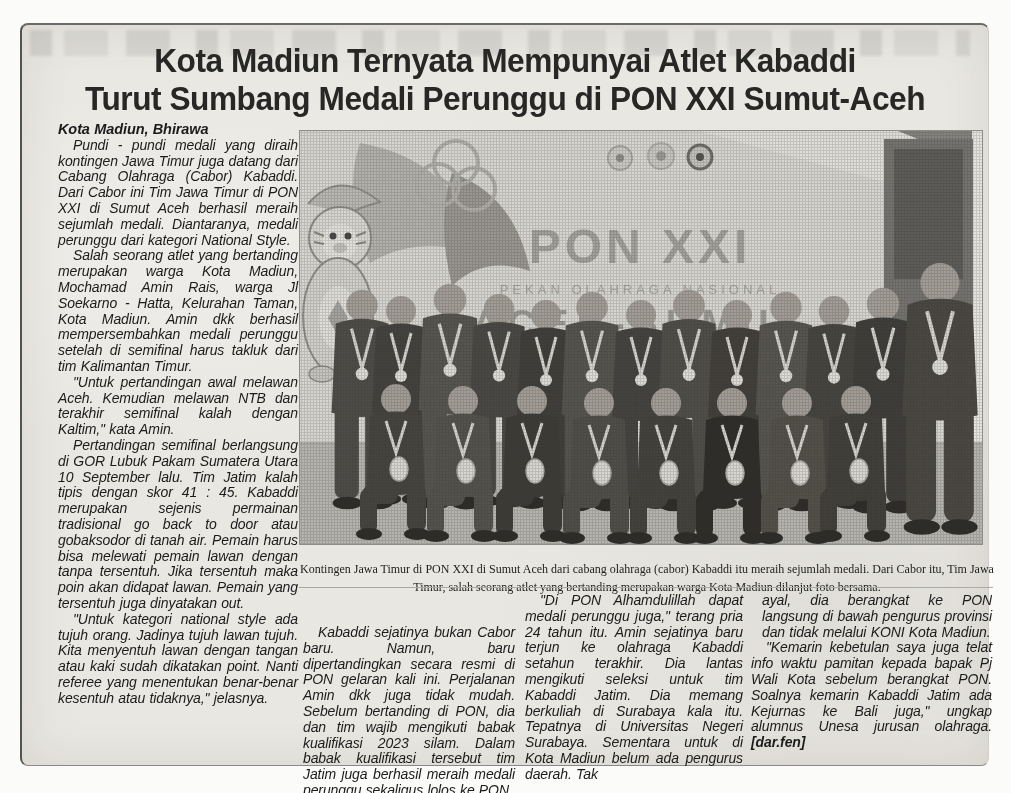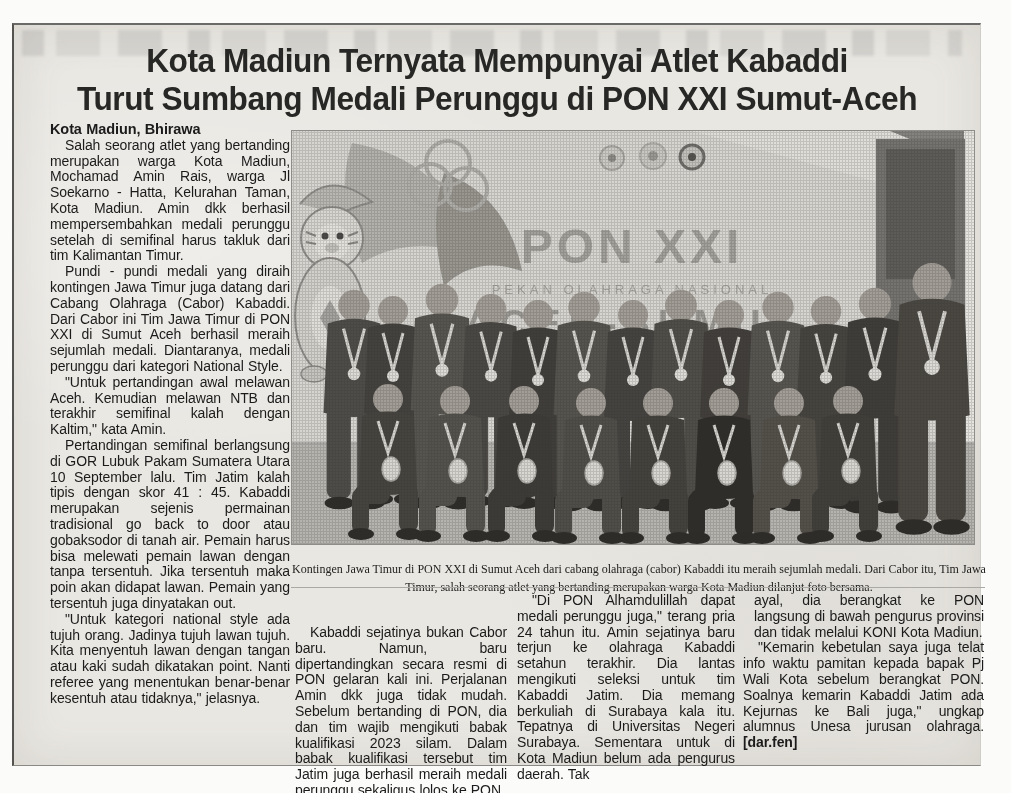--- a/index.html
+++ b/index.html
@@ -1,38 +1,38 @@
 <!DOCTYPE html>
 <html><head>
 <meta charset="utf-8">
 <style>
   html,body{margin:0;padding:0;background:#ffffff;}
   .page{position:relative;width:1011px;height:793px;background:#fbfbfa;overflow:hidden;
         font-family:"Liberation Sans",sans-serif;}
-  .clipping{position:absolute;left:12px;top:23px;width:966px;height:740px;
+  .clipping{position:absolute;left:20px;top:23px;width:966px;height:740px;
         background:#e9e7e2;
         background-image:
           radial-gradient(ellipse 600px 300px at 18% 30%, rgba(255,255,255,.25), transparent 70%),
           radial-gradient(ellipse 500px 400px at 85% 80%, rgba(120,112,100,.08), transparent 70%);
         border-top:2px solid #6a6a68;
         border-left:2px solid #55534f;
         border-bottom:1px solid #8b8985;
         border-right:1px solid #cfcdc8;
-        box-shadow:inset 0 0 48px rgba(110,104,92,.14);}
+        box-shadow:inset 0 0 48px rgba(110,104,92,.14);border-radius:8px;}
   
   .bleed{position:absolute;left:8px;top:5px;width:940px;height:26px;opacity:.35;filter:blur(1.8px);
         background:repeating-linear-gradient(90deg,
           rgba(95,95,95,.45) 0 22px, transparent 22px 34px,
           rgba(95,95,95,.30) 34px 78px, transparent 78px 96px,
           rgba(95,95,95,.40) 96px 140px, transparent 140px 166px);}
   .headline{position:absolute;left:0;width:100%;top:16px;text-align:center;color:#272725;
         font-weight:bold;line-height:38px;letter-spacing:-.5px;}
   .headline .hl{display:block;font-size:34px;transform:scaleX(.93);transform-origin:50% 50%;}
   .col{position:absolute;font-size:14px;line-height:15.8px;color:#1b1b1b;text-align:justify;
-        letter-spacing:-.1px;word-spacing:.5px;}
+        letter-spacing:-.1px;word-spacing:.5px;font-style:italic;}
   .col p{margin:0;text-indent:15px;}
   .col p.noindent{text-indent:0;margin-left:11px;}
   .dateline{font-weight:bold;font-size:14.5px;text-indent:0 !important;}
   #col1{left:36px;top:97px;width:240px;}
   #col2{left:281px;top:568px;width:212px;margin-top:32px;}
   #col3{left:503px;top:568px;width:218px;}
   #col4{left:729px;top:568px;width:241px;}
   .credit{font-weight:bold;}
   .photo{position:absolute;left:277px;top:105px;width:682px;height:413px;margin:0;
         background:#d7d5d0;border:1px solid #8f8d89;overflow:hidden;}
@@ -52,22 +52,22 @@
 
     <div class="bleed"></div>
 
     <h1 class="headline" style="margin:0;">
       <span class="hl">Kota Madiun Ternyata Mempunyai Atlet Kabaddi</span>
       <span class="hl">Turut Sumbang Medali Perunggu di PON XXI Sumut-Aceh</span>
     </h1>
 
     <div class="col" id="col1">
       <p class="dateline">Kota Madiun, Bhirawa</p>
+      <p>Pundi - pundi medali yang diraih kontingen Jawa Timur juga datang dari Cabang Olahraga (Cabor) Kabaddi. Dari Cabor ini Tim Jawa Timur di PON XXI di Sumut Aceh berhasil meraih sejumlah medali. Diantaranya, medali perunggu dari kategori National Style.</p>
       <p>Salah seorang atlet yang bertanding merupakan warga Kota Madiun, Mochamad Amin Rais, warga Jl Soekarno - Hatta, Kelurahan Taman, Kota Madiun. Amin dkk berhasil mempersembahkan medali perunggu setelah di semifinal harus takluk dari tim Kalimantan Timur.</p>
-      <p>Pundi - pundi medali yang diraih kontingen Jawa Timur juga datang dari Cabang Olahraga (Cabor) Kabaddi. Dari Cabor ini Tim Jawa Timur di PON XXI di Sumut Aceh berhasil meraih sejumlah medali. Diantaranya, medali perunggu dari kategori National Style.</p>
       <p>"Untuk pertandingan awal melawan Aceh. Kemudian melawan NTB dan terakhir semifinal kalah dengan Kaltim," kata Amin.</p>
       <p>Pertandingan semifinal berlangsung di GOR Lubuk Pakam Sumatera Utara 10 September lalu. Tim Jatim kalah tipis dengan skor 41 : 45. Kabaddi merupakan sejenis permainan tradisional go back to door atau gobaksodor di tanah air. Pemain harus bisa melewati pemain lawan dengan tanpa tersentuh. Jika tersentuh maka poin akan didapat lawan. Pemain yang tersentuh juga dinyatakan out.</p>
       <p>"Untuk kategori national style ada tujuh orang. Jadinya tujuh lawan tujuh. Kita menyentuh lawan dengan tangan atau kaki sudah dikatakan point. Nanti referee yang menentukan benar-benar kesentuh atau tidaknya," jelasnya.</p>
     </div>
 
     <figure class="photo">
       <svg width="682" height="413" viewBox="0 0 682 413" xmlns="http://www.w3.org/2000/svg">
         <defs>
           <g id="stand">
             <circle cx="0" cy="-188" r="15" fill="#a29d96"></circle>

